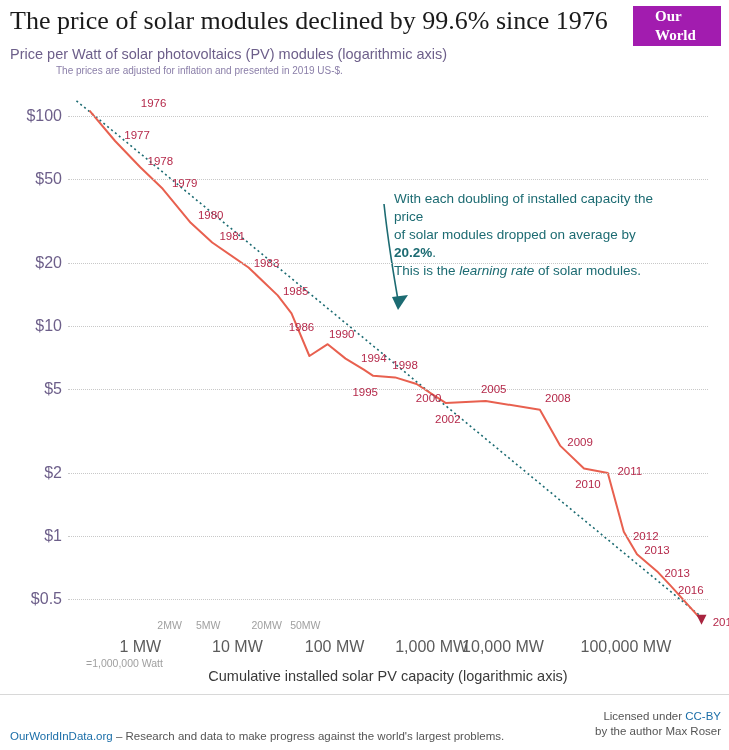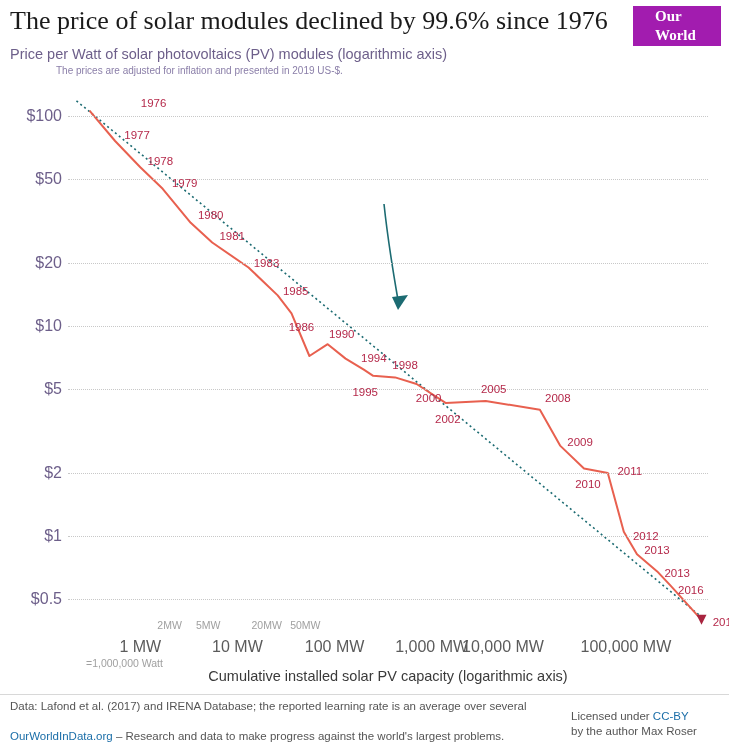--- a/index.html
+++ b/index.html
@@ -77,21 +77,21 @@
     position:absolute;left:0;top:694px;width:729px;height:56px;
     border-top:1px solid #d8d8d8;
   }
   .footer-left{
     position:absolute;left:10px;top:4px;width:560px;
     font-size:11.5px;line-height:15px;color:#555;
   }
   .footer-left a, .link{color:#1b6ea8;text-decoration:none;}
   .footer-right{
     position:absolute;right:8px;top:14px;width:150px;
-    text-align:left;font-size:11.5px;line-height:15px;color:#555;
+    text-align:right;font-size:11.5px;line-height:15px;color:#555;
   }
   svg{display:block;}
 </style>
 </head>
 <body>
 
 <div class="title">The price of solar modules declined by 99.6% since 1976</div>
 <div class="owid-logo">
   <div>Our World</div>
   <div>in Data</div>
@@ -160,28 +160,33 @@
       <div class="pointlabel" style="left: 512.099px; top: 349.555px;">2009</div>
       <div class="pointlabel" style="left: 519.989px; top: 392.489px;">2010</div>
       <div class="pointlabel" style="left: 561.755px; top: 378.942px;">2011</div>
       <div class="pointlabel" style="left: 577.761px; top: 443.744px;">2012</div>
       <div class="pointlabel" style="left: 588.991px; top: 458.306px;">2013</div>
       <div class="pointlabel" style="left: 609.218px; top: 481.391px;">2013</div>
       <div class="pointlabel" style="left: 622.832px; top: 497.907px;">2016</div>
       <div class="pointlabel" style="left: 657.498px; top: 529.814px;">2019</div>
     </div>
 
+  <div class="annotation">
+    <span>With each doubling of installed capacity the price</span><br>
+    <span>of solar modules dropped on average by </span><b>20.2%</b><span>.</span><br>
+    <span>This is the </span><i>learning rate</i><span> of solar modules.</span>
+  </div>
 
   <div class="xaxis-title">Cumulative installed solar PV capacity (logarithmic axis)</div>
   <div class="watt-note">=1,000,000 Watt</div>
 </div>
 
 <div class="footer">
   <div class="footer-left">
-    <span>Data: Lafond et al. (2017) and IRENA Database; the reported learning rate is an average over several</span><br>
+    <br>
     <br>
     <span class="link">OurWorldInData.org</span><span> – Research and data to make progress against the world's largest problems.</span>
   </div>
   <div class="footer-right">
     <span>Licensed under </span><span class="link">CC-BY</span><br>
     <span>by the author Max Roser</span>
   </div>
 </div>
 
 </body></html>

